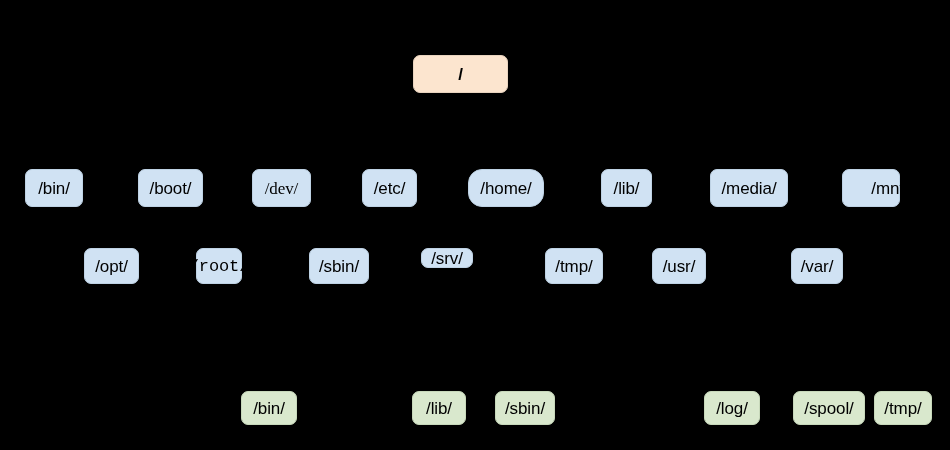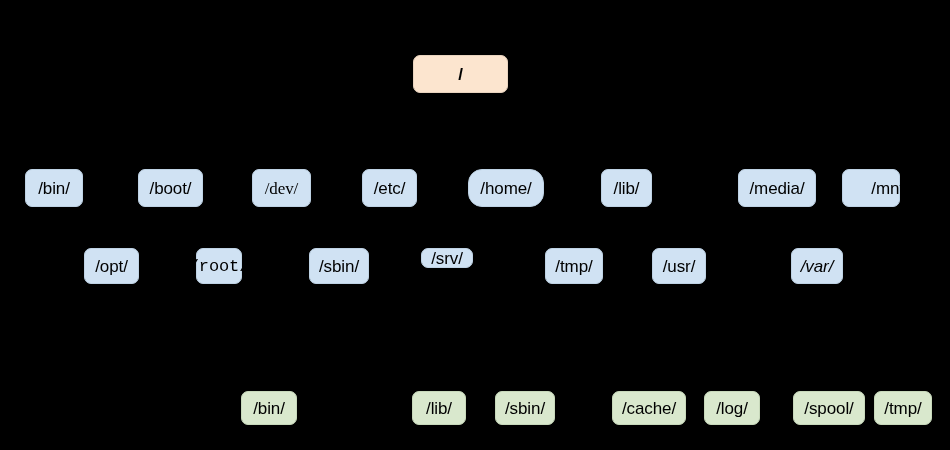--- a/index.html
+++ b/index.html
@@ -56,29 +56,28 @@
 <body>
 
 <div id="diagram-canvas">
     <div class="node root" style="left: 413px; top: 55px; width: 95px; height: 38px;">/</div>
     <div class="node level1" style="left: 25px; top: 169px; width: 58px; height: 38px;">/bin/</div>
     <div class="node level1" style="left: 138px; top: 169px; width: 65px; height: 38px;">/boot/</div>
     <div class="node level1" style="left: 252px; top: 169px; width: 59px; height: 38px; font-family: Liberation Serif, serif;">/dev/</div>
     <div class="node level1" style="left: 362px; top: 169px; width: 55px; height: 38px;">/etc/</div>
     <div class="node level1" style="left: 468px; top: 169px; width: 76px; height: 38px; border-radius: 14px;">/home/</div>
     <div class="node level1" style="left: 601px; top: 169px; width: 51px; height: 38px;">/lib/</div>
-    <div class="node level1" style="left: 710px; top: 169px; width: 78px; height: 38px; margin-left: 28px;">/media/</div>
+    <div class="node level1" style="left: 710px; top: 169px; width: 78px; height: 38px;">/media/</div>
     <div class="node level1" style="left: 842px; top: 169px; width: 58px; height: 38px; padding-left: 38px;">/mnt/</div>
     <div class="node level1" style="left: 84px; top: 248px; width: 55px; height: 36px;">/opt/</div>
     <div class="node level1" style="left: 196px; top: 248px; width: 46px; height: 36px; font-family: Liberation Mono, monospace;">/root/</div>
     <div class="node level1" style="left: 309px; top: 248px; width: 60px; height: 36px;">/sbin/</div>
     <div class="node level1" style="left: 421px; top: 248px; width: 52px; height: 20px;">/srv/</div>
     <div class="node level1" style="left: 545px; top: 248px; width: 58px; height: 36px;">/tmp/</div>
     <div class="node level1" style="left: 652px; top: 248px; width: 54px; height: 36px;">/usr/</div>
-    <div class="node level1" style="left: 791px; top: 248px; width: 52px; height: 36px; font-style: italic;">/var/</div>
+    <div class="node level1" style="left: 791px; top: 248px; width: 52px; height: 36px;">/var/</div>
     <div class="node level2" style="left: 241px; top: 391px; width: 56px; height: 34px;">/bin/</div>
     <div class="node level2" style="left: 412px; top: 391px; width: 54px; height: 34px;">/lib/</div>
     <div class="node level2" style="left: 495px; top: 391px; width: 60px; height: 34px;">/sbin/</div>
-    <div class="node level2" style="left: 612px; top: 391px; width: 74px; height: 34px;">/cache/</div>
     <div class="node level2" style="left: 704px; top: 391px; width: 56px; height: 34px;">/log/</div>
     <div class="node level2" style="left: 781px; top: 391px; width: 72px; height: 34px; margin-left: 12px;">/spool/</div>
     <div class="node level2" style="left: 874px; top: 391px; width: 58px; height: 34px;">/tmp/</div>
   </div>
 
 </body></html>

